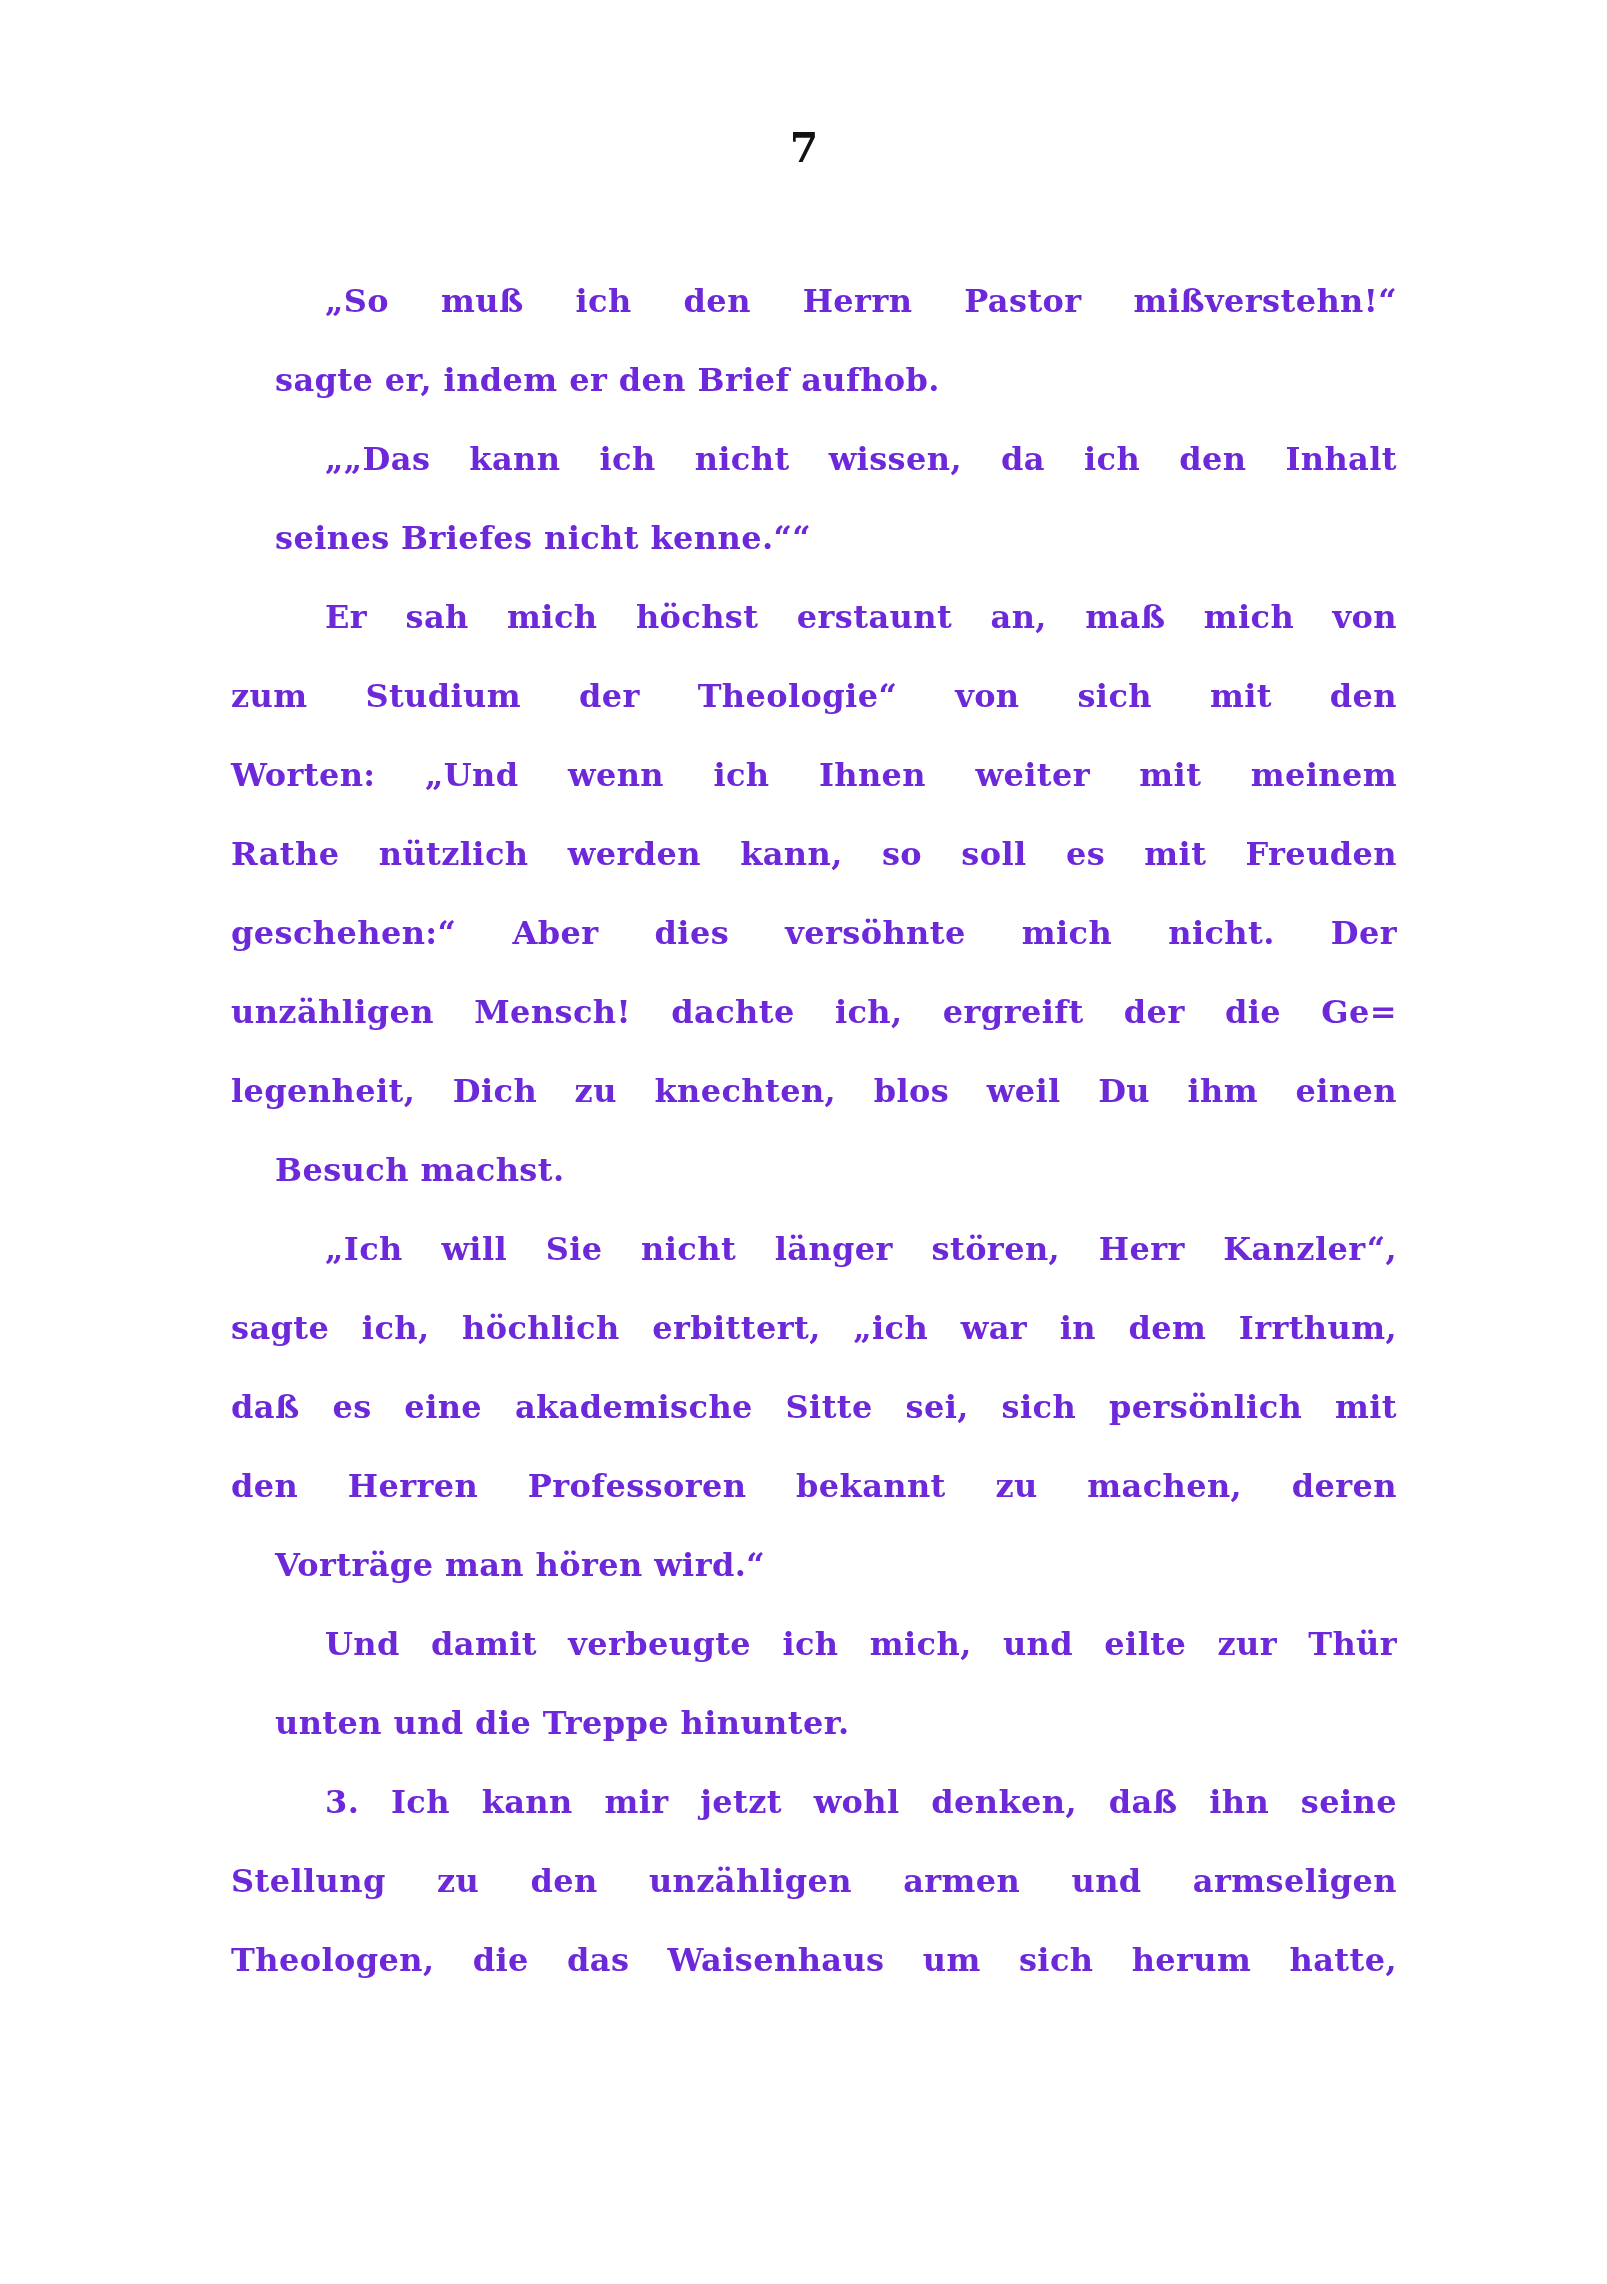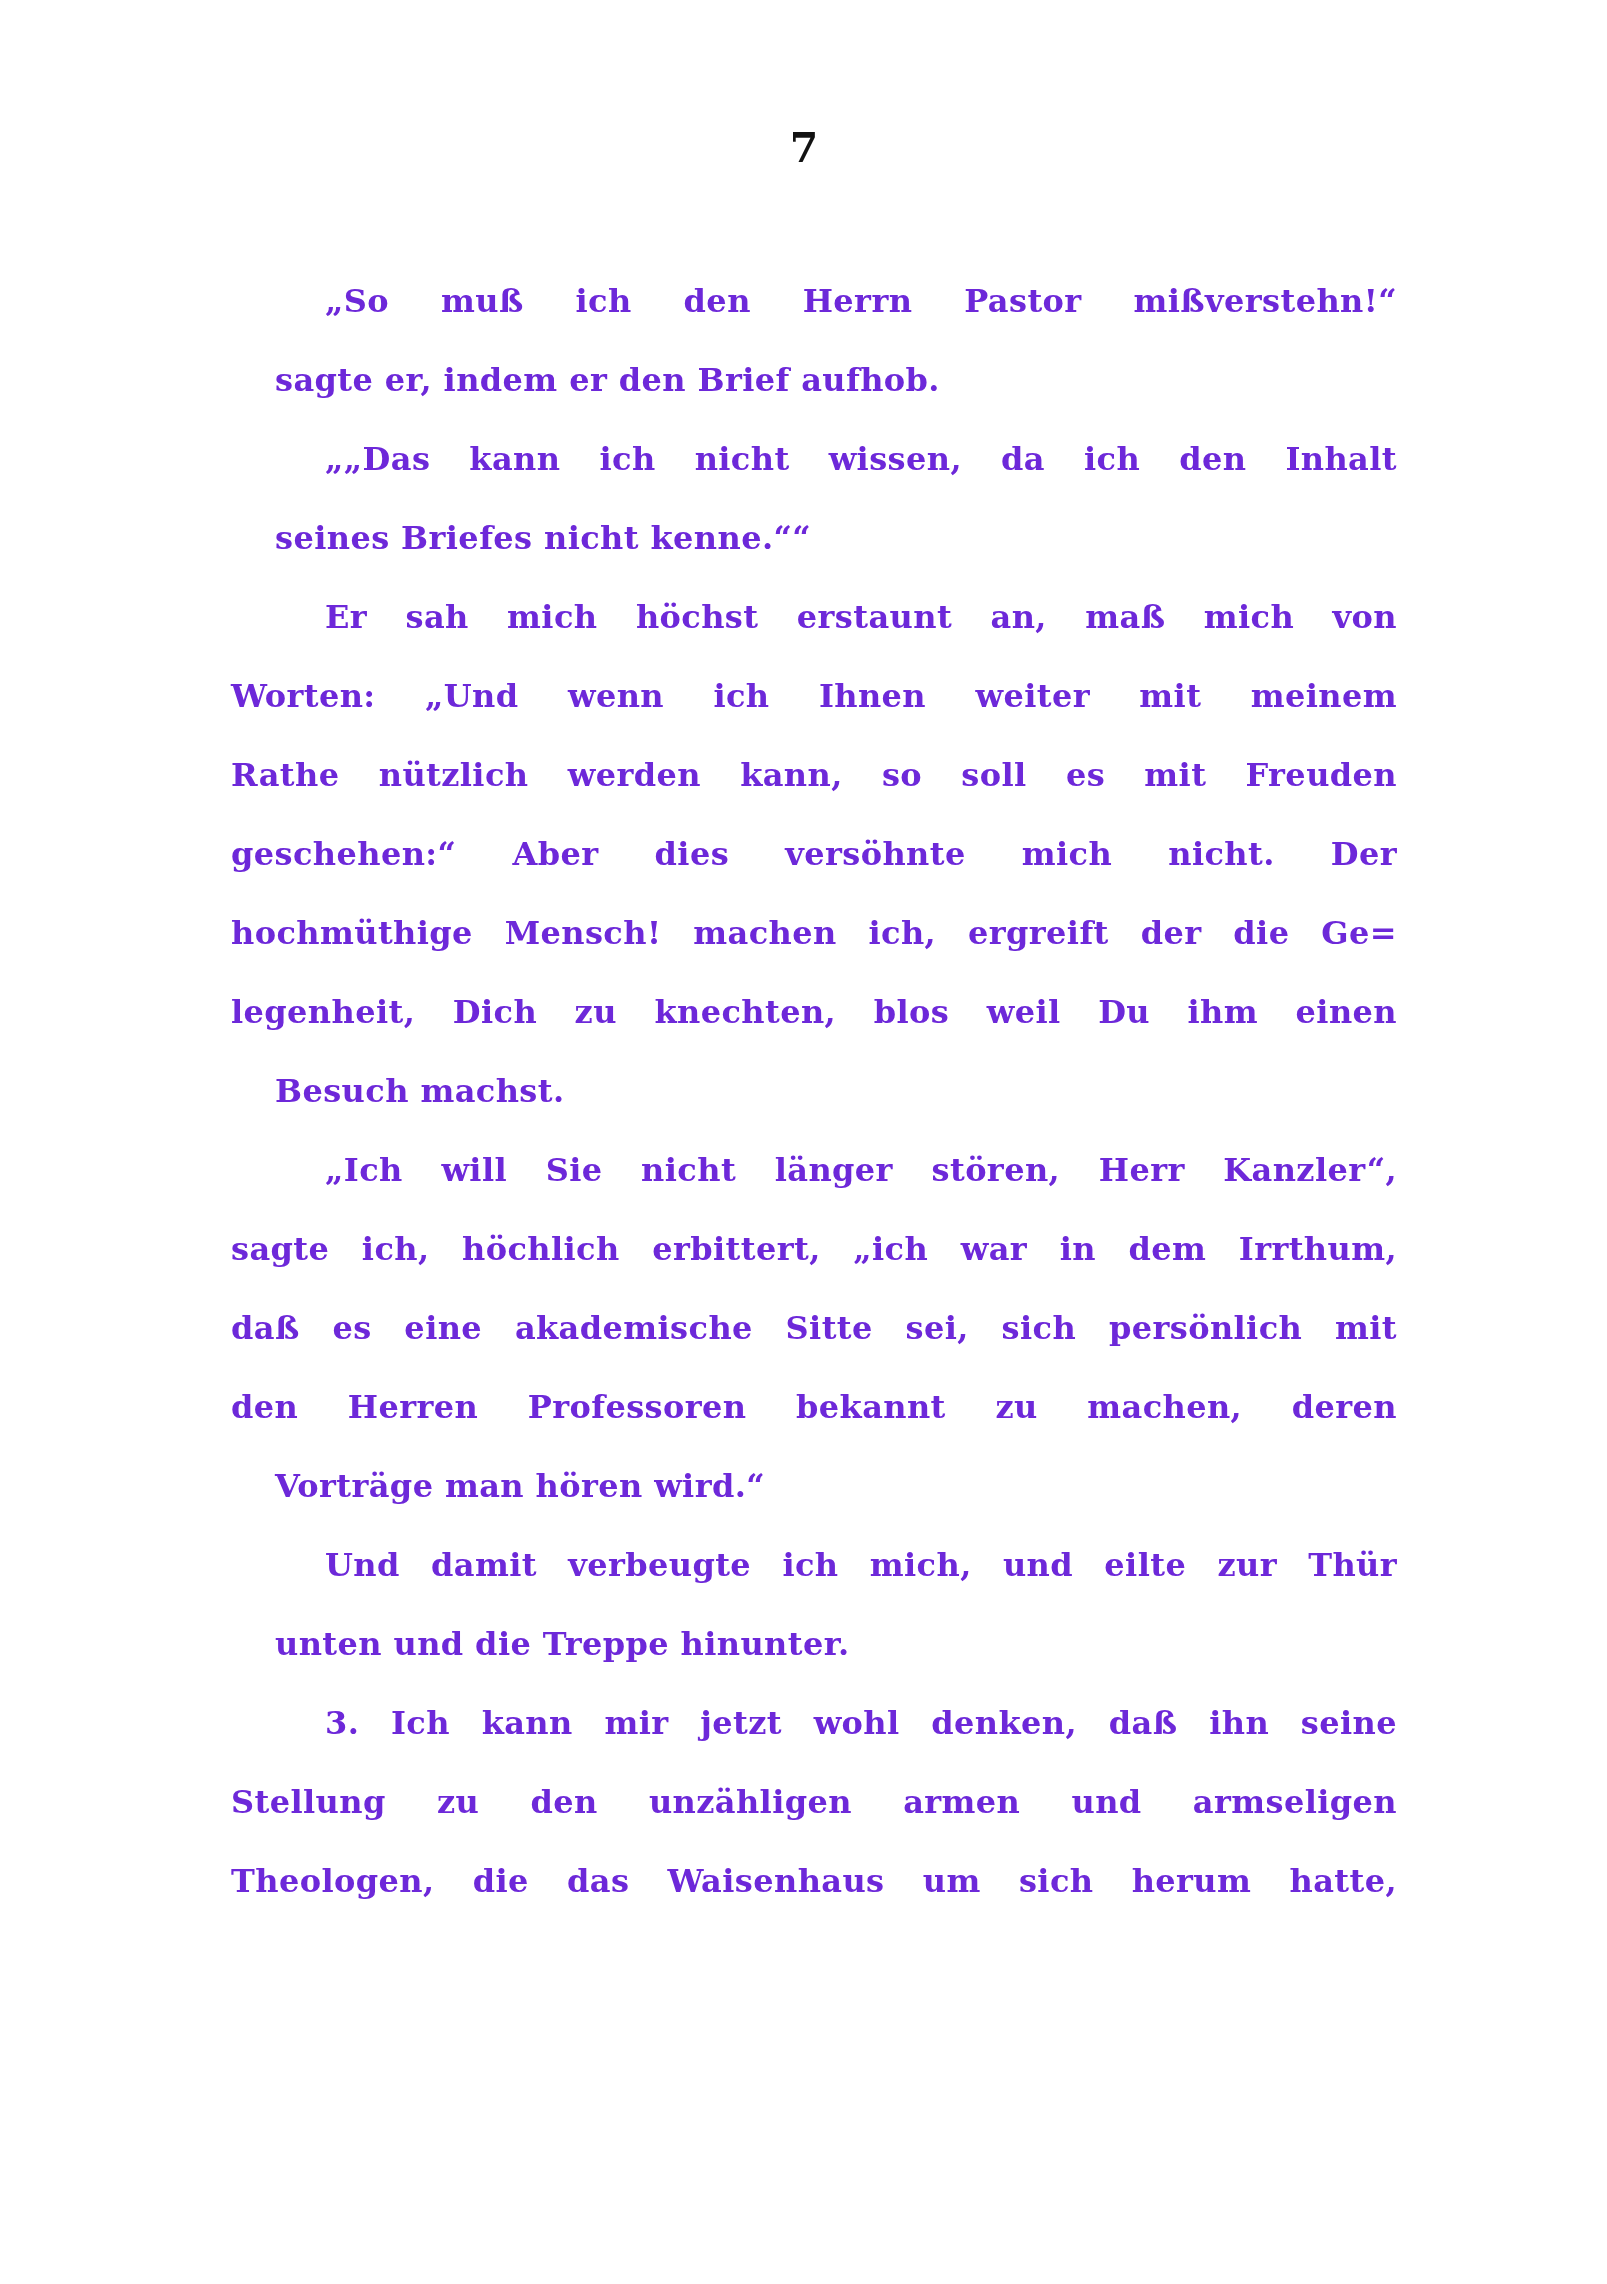--- a/index.html
+++ b/index.html
@@ -72,30 +72,33 @@
       <div class="text-line indent">
         <span>„„Das kann ich nicht wissen, da ich den Inhalt</span>
       </div>
       <div class="text-line end">
         <span>seines Briefes nicht kenne.““</span>
       </div>
       <div class="text-line indent">
         <span>Er sah mich höchst erstaunt an, maß mich von</span>
       </div>
       <div class="text-line">
+        <span>zum Studium der Theologie“ von sich mit den</span>
+      </div>
+      <div class="text-line">
         <span>Worten: „Und wenn ich Ihnen weiter mit meinem</span>
       </div>
       <div class="text-line">
         <span>Rathe nützlich werden kann, so soll es mit Freuden</span>
       </div>
       <div class="text-line">
         <span>geschehen:“  Aber dies versöhnte mich nicht.  Der</span>
       </div>
       <div class="text-line">
-        <span>hochmüthige Mensch! machen ich, ergreift der die Ge=</span>
+        <span>unzähligen Mensch! dachte ich, ergreift der die Ge=</span>
       </div>
       <div class="text-line">
         <span>legenheit, Dich zu knechten, blos weil Du ihm einen</span>
       </div>
       <div class="text-line end">
         <span>Besuch machst.</span>
       </div>
       <div class="text-line indent">
         <span>„Ich will Sie nicht länger stören, Herr Kanzler“,</span>
       </div>

